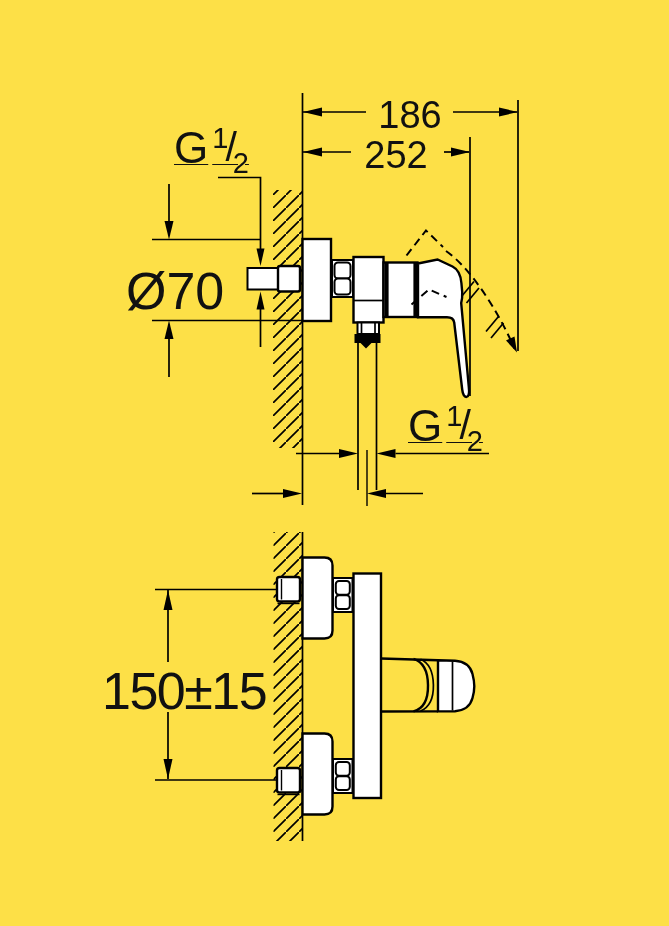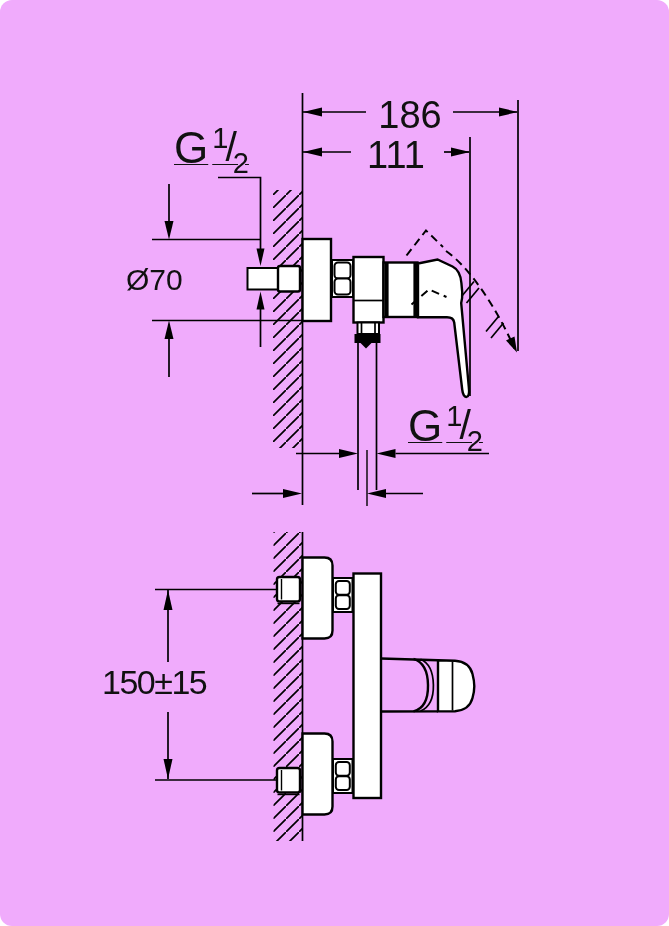--- a/index.html
+++ b/index.html
@@ -1,33 +1,33 @@
 <!DOCTYPE html>
 <html><head>
 <meta charset="utf-8">
 <style>
   html,body{margin:0;padding:0;background:#ffffff;}
-  .canvas{position:relative;width:669px;height:926px;background:#f0abfc;overflow:hidden;
-          font-family:"Liberation Sans", sans-serif;color:#111;border-radius:12px;}
+  .canvas{position:relative;width:669px;height:926px;background:#fde047;overflow:hidden;
+          font-family:"Liberation Sans", sans-serif;color:#111;}
   .canvas svg{position:absolute;left:0;top:0;}
   
   .s  {stroke:#000;stroke-width:1.7;fill:none;stroke-linecap:butt;}
   .s2 {stroke:#000;stroke-width:2.4;fill:none;}
   .sw {stroke:#000;stroke-width:2.4;fill:#ffffff;}
   .swl{stroke:#000;stroke-width:2;fill:#ffffff;}
   .thin{stroke:#000;stroke-width:1.4;fill:none;}
   .thick{stroke:#000;stroke-width:4.2;fill:none;}
   .arr{fill:#000;stroke:none;}
   .dsh{stroke:#000;stroke-width:2;fill:none;stroke-dasharray:8 5;}
   .blk{fill:#000;stroke:none;}
   
   .dim{position:absolute;font-size:38px;line-height:1;white-space:nowrap;}
   .ctr{text-align:center;}
-  .dim-70{font-size:30px;}
-  .dim-150{font-size:34px;letter-spacing:-1.5px;text-align:right;}
+  .dim-70{font-size:52px;}
+  .dim-150{font-size:52px;letter-spacing:-1.5px;text-align:right;}
   
   .g-label{position:absolute;white-space:nowrap;line-height:1;text-decoration:underline;}
   .g-base{font-size:44px;line-height:1;}
   .g-num{font-size:29px;position:relative;top:-15px;margin-left:4px;}
   .g-slash{font-size:41px;position:relative;top:-2px;margin-left:-3px;margin-right:-4px;}
   .g-den{font-size:29px;position:relative;top:10px;}
 </style>
 </head>
 <body>
 
@@ -191,21 +191,21 @@
         <path class="s" d="M420.5,659.3 C430.5,663.5 433.2,673 433.4,685 C433.6,697.5 430.5,707 420.5,711"></path>
         <path class="sw" d="M438,660.2 L455,660.8 C465.5,661.5 470.5,666.5 472.5,674 C473.8,679 474.3,683 474.3,686.2
                            C474.3,689.8 473.8,693.5 472.5,698 C470.5,705.5 465.5,710.5 455,711.2 L438,711.4 Z"></path>
         <line class="s" x1="452.5" y1="661.5" x2="452.5" y2="710.5"></line>
       </g>
     </g>
   </svg>
 
   <div class="dim ctr" style="left:360px;top:96px;width:100px;">186</div>
 
-  <div class="dim ctr" style="left:346px;top:136px;width:100px;">111</div>
+  <div class="dim ctr" style="left:346px;top:136px;width:100px;">252</div>
 
   <div class="dim dim-70" style="left:126px;top:265px;">Ø70</div>
 
   <div class="g-label" style="left:174px;top:126px;">
     <span class="g-base">G</span><span class="g-num">1</span><span class="g-slash">/</span><span class="g-den">2</span>
   </div>
 
   <div class="g-label" style="left:408px;top:404px;">
     <span class="g-base">G</span><span class="g-num">1</span><span class="g-slash">/</span><span class="g-den">2</span>
   </div>

